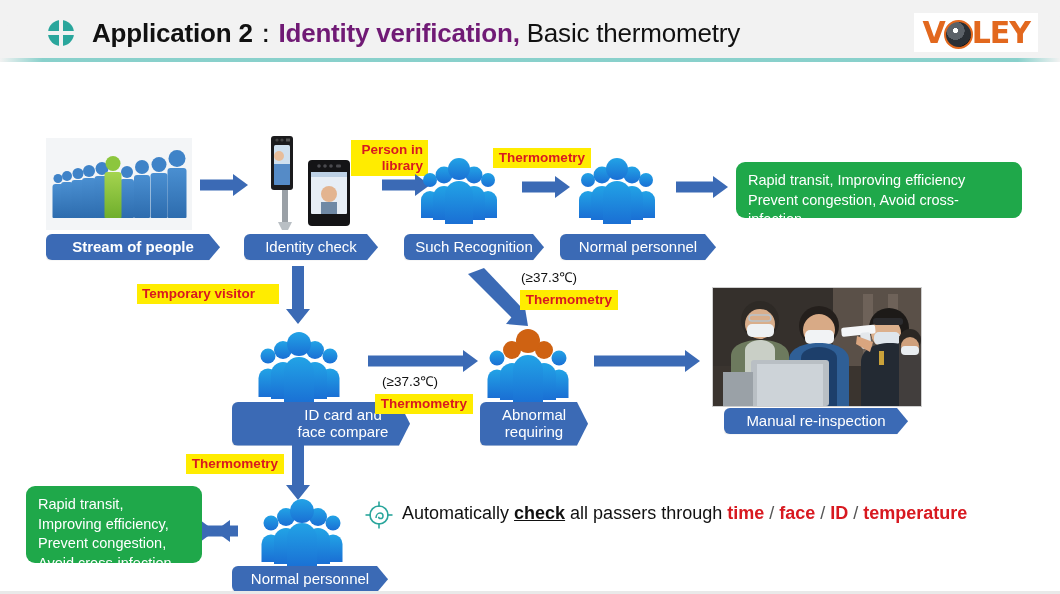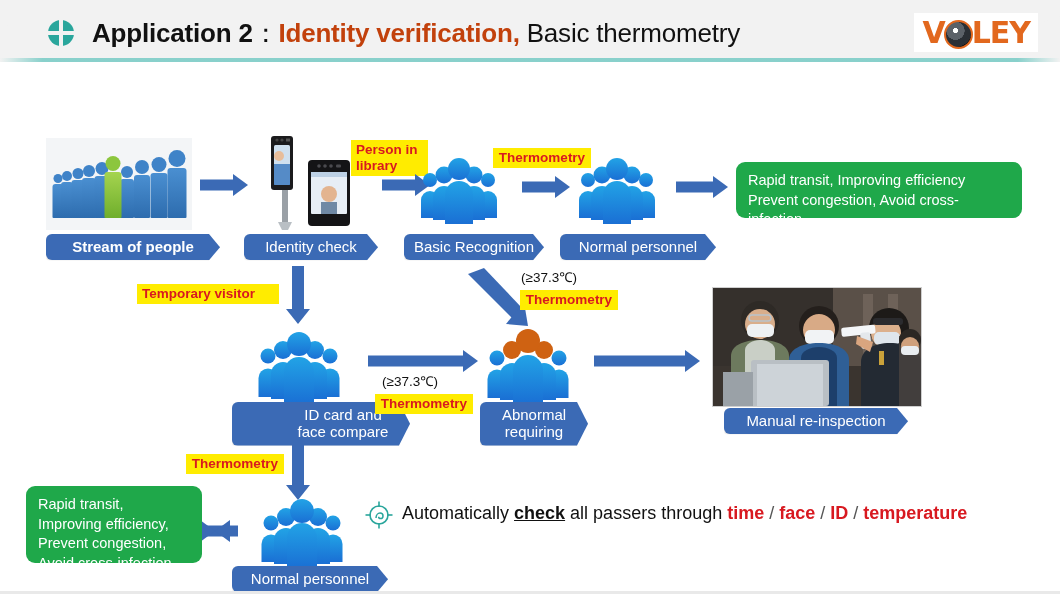--- a/index.html
+++ b/index.html
@@ -43,21 +43,21 @@
     border-radius:50%;background:#2aa69c;
   }
   .hdr-bullet:before{content:"";position:absolute;left:11px;top:0;width:4px;height:26px;background:#f2f2f2;}
   .hdr-bullet:after{content:"";position:absolute;left:0;top:11px;width:26px;height:4px;background:#f2f2f2;}
 
   .hdr-title{
     position:absolute;left:92px;top:16px;
     font-size:26px;font-weight:bold;color:#111;white-space:nowrap;
     letter-spacing:-.2px;
   }
-  .hdr-title .red{color:#c2410c;}
+  .hdr-title .red{color:#701a75;}
   .hdr-title .plain{font-weight:normal;color:#111;}
   .hdr-colon{font-weight:normal;}
 
   .logo{
     position:absolute;right:22px;top:13px;
     background:#fff;padding:2px 8px;
     display:flex;align-items:center;
   }
   .logo-text{
     font-size:30px;font-weight:bold;color:#e2681e;letter-spacing:-1px;
@@ -249,21 +249,21 @@
       <circle cx="11" cy="6" r="1.8" fill="#4a4a4e"></circle>
         <circle cx="17" cy="6" r="1.8" fill="#4a4a4e"></circle>
       <circle cx="23" cy="6" r="1.8" fill="#4a4a4e"></circle>
         <rect x="28" y="4.5" width="5" height="3" rx="1" fill="#4a4a4e"></rect>
     </svg>
   </div>
   <div class="banner" style="left:244px;top:234px;width:134px;">
     <span>Identity check</span>
   </div>
 
-  <div class="hl" style="left:351px;top:140px;width:77px;">
+  <div class="hl" style="left:351px;top:140px;width:77px;text-align:right;">
       <div>Person in</div>
       <div>library</div>
     </div>
 
   <div class="arrow-r" style="left:382px;top:174px;width:48px;height:22px;">
     <span class="shaft" style="width:34px;"></span>
       <span class="head"></span>
   </div>
 
   <div class="pgroup" style="left:418px;top:156px;width:82px;height:70px;">
@@ -280,21 +280,21 @@
         <path d="M61 62V44a9 9 0 0 1 18 0v18z" fill="url(#pb1)"></path>
       <circle cx="26" cy="19" r="8.5" fill="url(#pb1)"></circle>
         <path d="M15 64V41a11 11 0 0 1 22 0v23z" fill="url(#pb1)"></path>
       <circle cx="56" cy="19" r="8.5" fill="url(#pb1)"></circle>
         <path d="M45 64V41a11 11 0 0 1 22 0v23z" fill="url(#pb1)"></path>
       <circle cx="41" cy="13" r="11" fill="url(#pb1)"></circle>
         <path d="M27 68V39a14 14 0 0 1 28 0v29z" fill="url(#pb1)"></path>
     </svg>
   </div>
   <div class="banner" style="left:404px;top:234px;width:140px;">
-    <span>Basic Recognition</span>
+    <span>Such Recognition</span>
   </div>
 
   <div class="hl" style="left:493px;top:148px;width:98px;text-align:center;">
     <span>Thermometry</span>
   </div>
 
   <div class="arrow-r" style="left:522px;top:176px;width:48px;height:22px;">
     <span class="shaft" style="width:34px;"></span>
       <span class="head"></span>
   </div>

